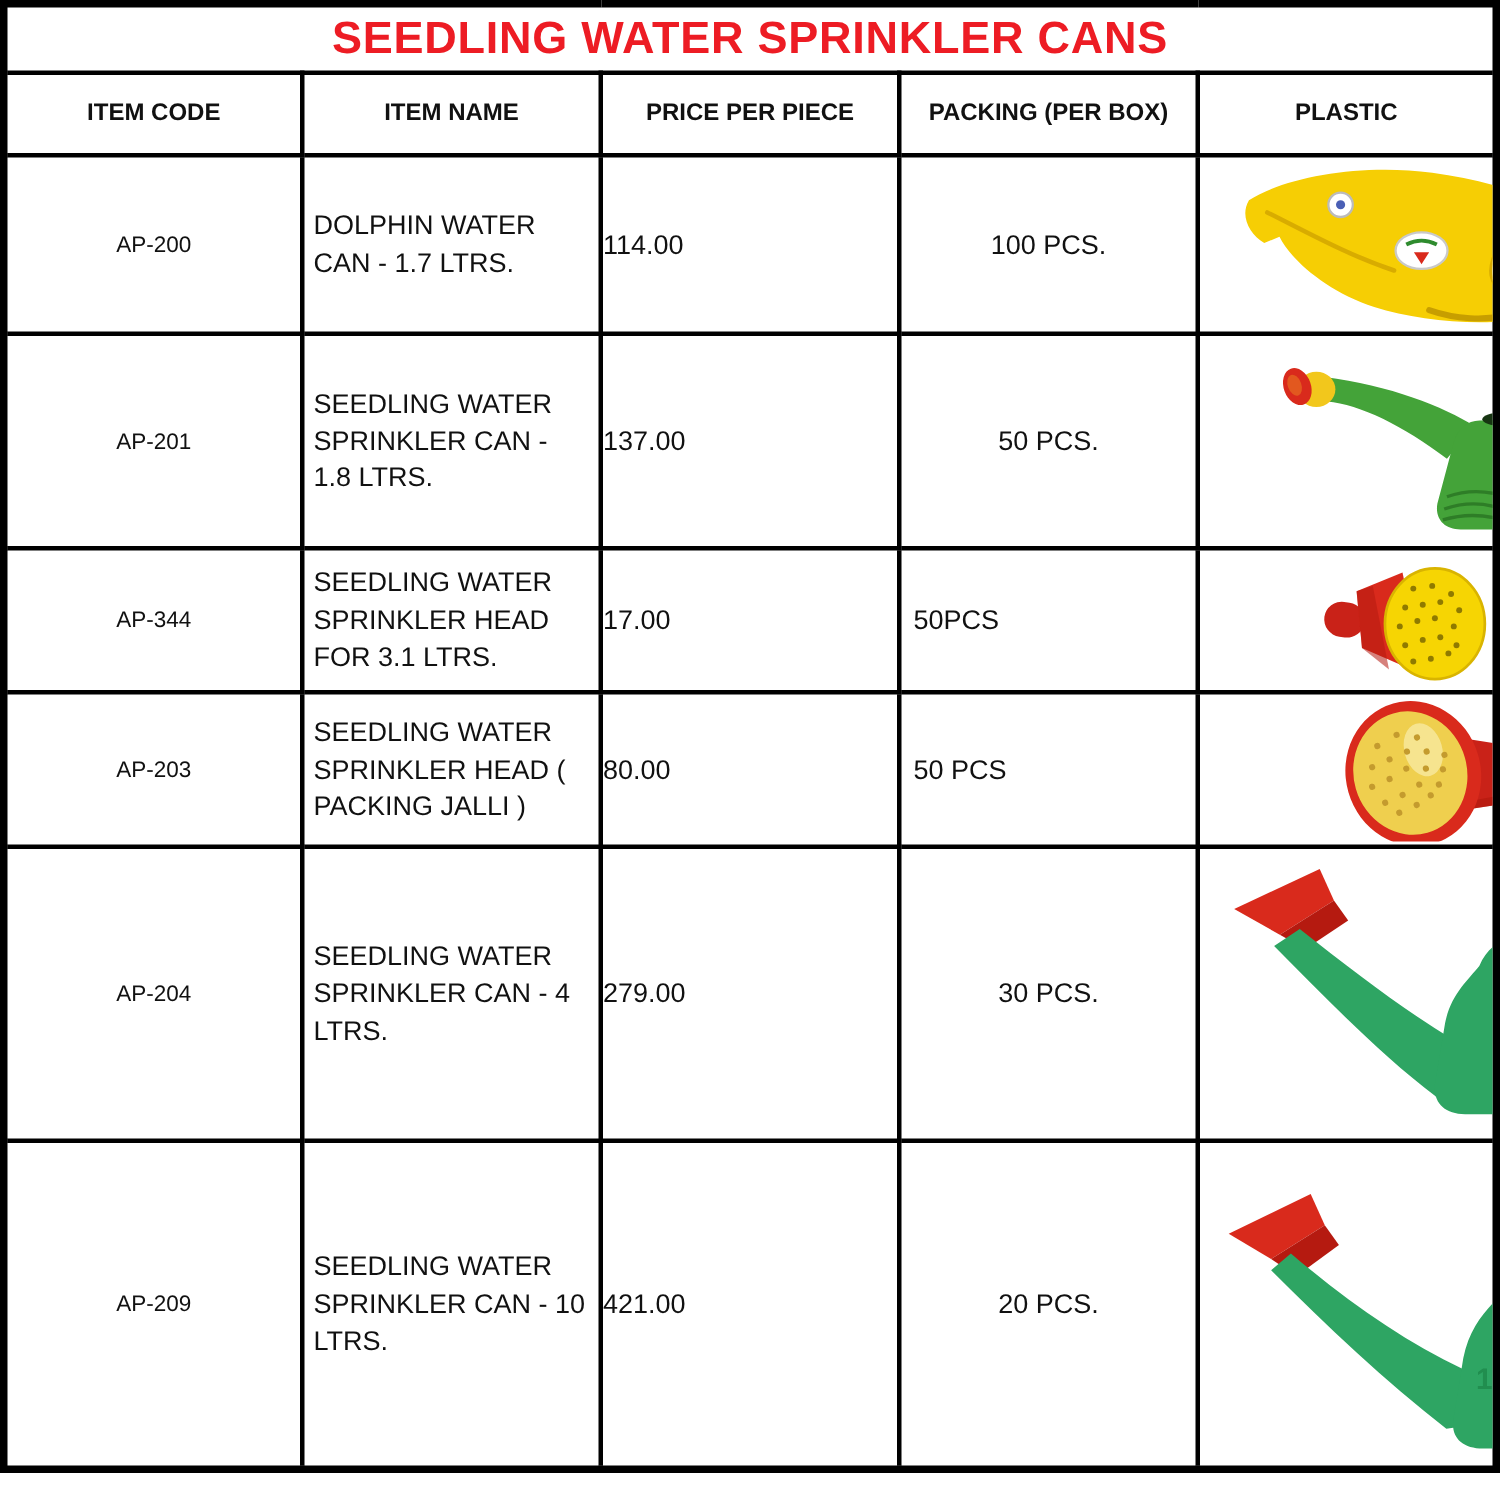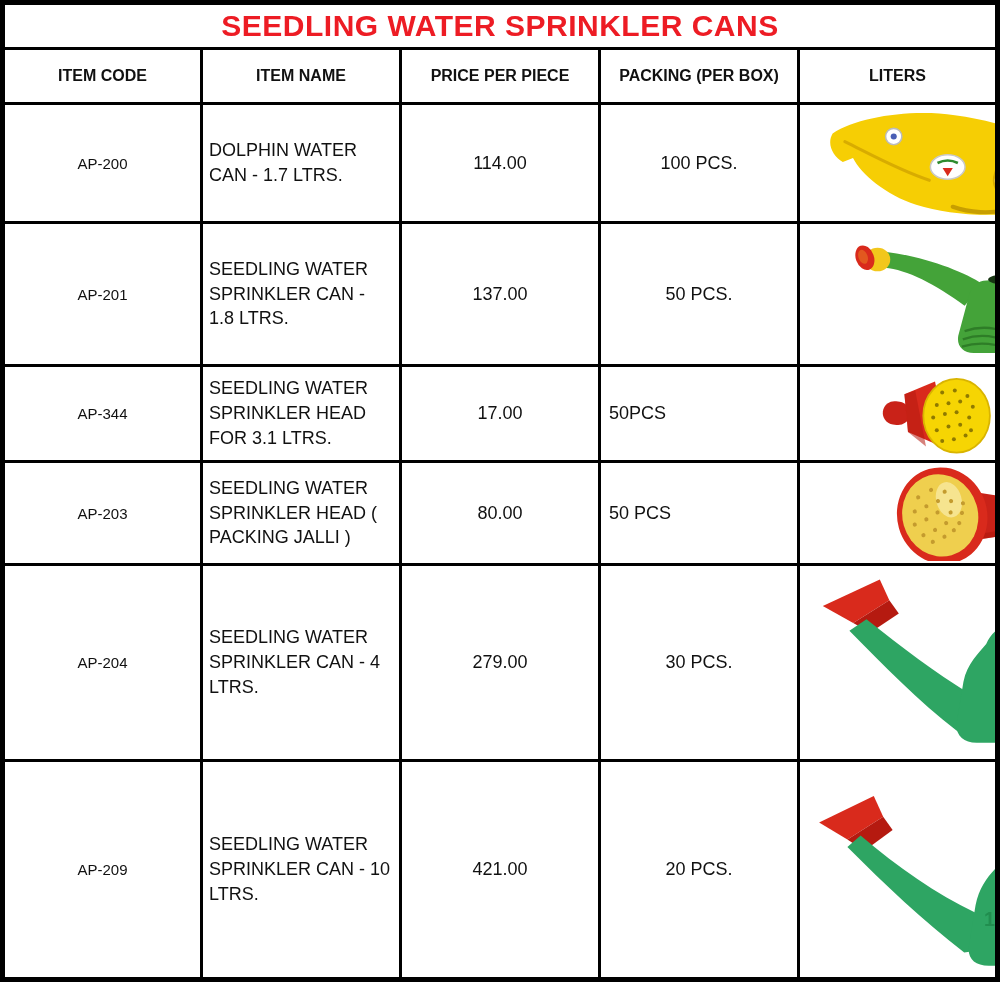--- a/index.html
+++ b/index.html
@@ -10,21 +10,21 @@
   .title-cell{height:42px;text-align:center;}
   .title-text{color:#ed1c24;font-size:30px;font-weight:800;letter-spacing:.5px;}
   th{font-size:16px;font-weight:bold;text-align:center;line-height:1.25;height:48px;padding:2px 4px;}
   .col-code{width:100px;text-align:center;}
   .col-name{width:288px;}
   .col-price{width:101px;}
   .col-pack{width:104px;}
   .col-pic{width:392px;}
   .code-cell{text-align:center;font-size:15px;}
   .name-cell{text-align:left;font-size:18px;line-height:1.38;padding:2px 4px 2px 6px;}
-  .price-cell{text-align:center;font-size:18px;}
+  .price-cell{font-size:18px;}
   .pack-cell{text-align:center;font-size:18px;}
   .pack-left{text-align:left;padding-left:8px;}
   .pic-cell{text-align:center;}
   .r1{height:119px;}
   .r2{height:143px;}
   .r3{height:96px;}
   .r4{height:103px;}
   .r5{height:196px;}
   .r6{height:219px;}
   svg{display:block;margin:0 auto;}
@@ -38,21 +38,21 @@
     <td class="title-cell" colspan="5">
       <span class="title-text">SEEDLING WATER SPRINKLER CANS</span>
     </td>
   </tr>
 
   <tr>
     <th class="col-code">ITEM CODE</th>
     <th class="col-name">ITEM NAME</th>
     <th class="col-price">PRICE PER PIECE</th>
     <th class="col-pack">PACKING (PER BOX)</th>
-    <th class="col-pic">LITERS</th>
+    <th class="col-pic">PLASTIC</th>
   </tr>
 
   <tr class="r1">
     <td class="code-cell">AP-200</td>
     <td class="name-cell">DOLPHIN WATER CAN - 1.7 LTRS.</td>
     <td class="price-cell">114.00</td>
     <td class="pack-cell">100 PCS.</td>
     <td class="pic-cell">
       <svg width="330" height="112" viewBox="0 0 320 110">
         <path fill="#f6ce04" d="M30 26 C55 10 105 2 150 8 C195 14 232 28 252 50 C266 66 264 88 242 97 C205 110 150 108 112 96 C82 86 58 66 50 50 L40 54 C30 48 24 36 30 26 Z"></path>

